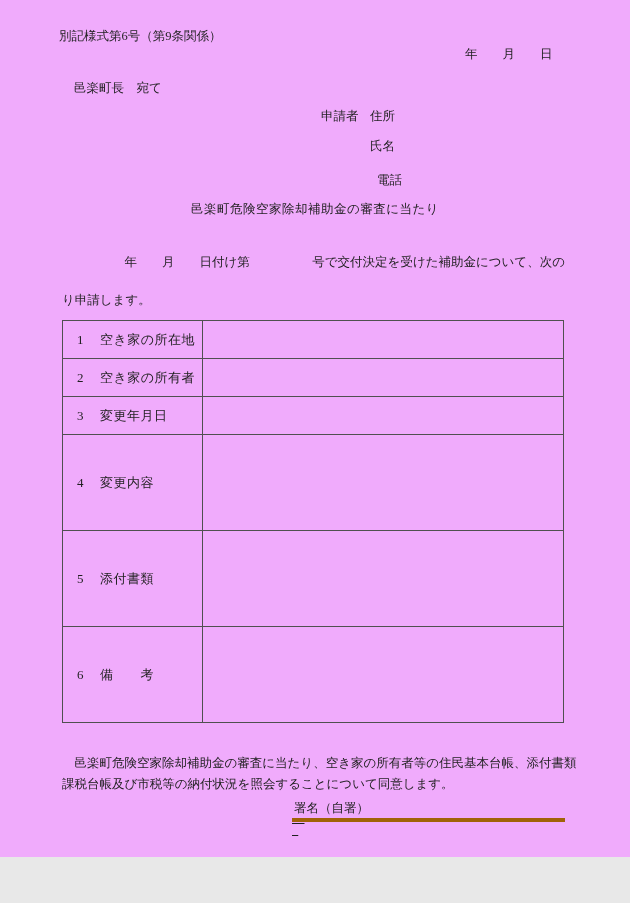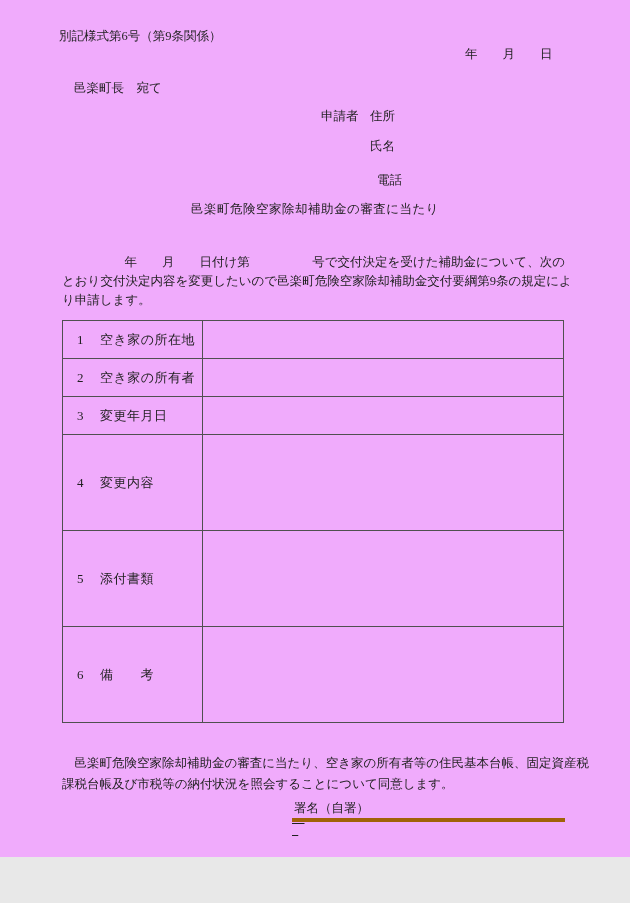--- a/index.html
+++ b/index.html
@@ -77,21 +77,20 @@
   <div class="abs addressee">邑楽町長　宛て</div>
 
   <div class="abs applicant-label">申請者</div>
   <div class="abs address-label">住所</div>
   <div class="abs name-label">氏名</div>
   <div class="abs phone-label">電話</div>
 
   <div class="abs doc-title">邑楽町危険空家除却補助金の審査に当たり</div>
 
   <div class="abs intro-l1">　　　　　年　　月　　日付け第　　　　　号で交付決定を受けた補助金について、次の</div>
-  <div class="abs intro-l2">とおり交付決定内容を変更したいので邑楽町危険空家除却補助金交付要綱第9条の規定によ</div>
   <div class="abs intro-l3">り申請します。</div>
 
   <table class="form-table">
     <tbody>
         <tr class="row-short">
       <td class="c1"><span class="no">1</span><span class="lbl">空き家の所在地</span></td>
       <td class="c2"></td>
     </tr>
     <tr class="row-short">
       <td class="c1"><span class="no">2</span><span class="lbl">空き家の所有者</span></td>
@@ -109,20 +108,20 @@
       <td class="c1"><span class="no">5</span><span class="lbl">添付書類</span></td>
       <td class="c2"></td>
     </tr>
     <tr class="row-tall">
       <td class="c1"><span class="no">6</span><span class="lbl">備　　考</span></td>
       <td class="c2"></td>
     </tr>
   </tbody>
     </table>
 
-  <div class="abs consent-l1">　邑楽町危険空家除却補助金の審査に当たり、空き家の所有者等の住民基本台帳、固定資産税</div>
+  <div class="abs consent-l1">　邑楽町危険空家除却補助金の審査に当たり、空き家の所有者等の住民基本台帳、添付書類</div>
   <div class="abs consent-l2">課税台帳及び市税等の納付状況を照会することについて同意します。</div>
 
   <div class="abs signature">
     <span>署名（自署）</span>
   </div>
 
 </div>
 
 </body></html>

